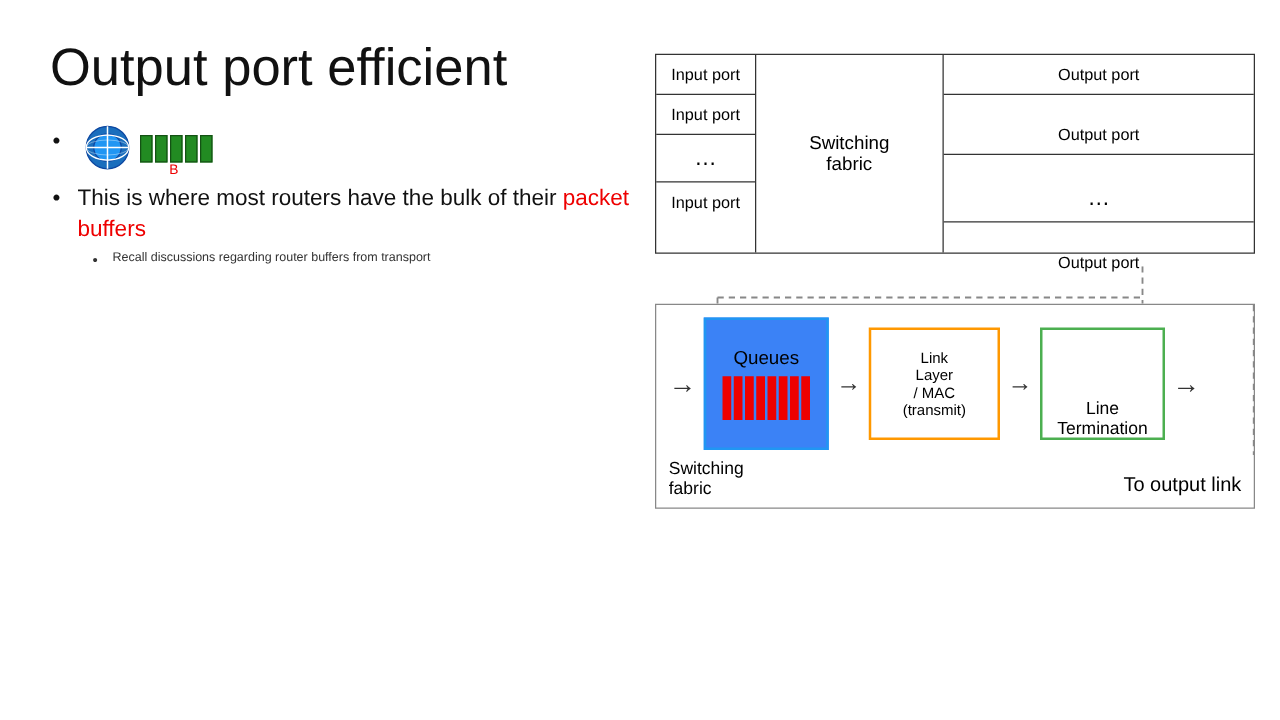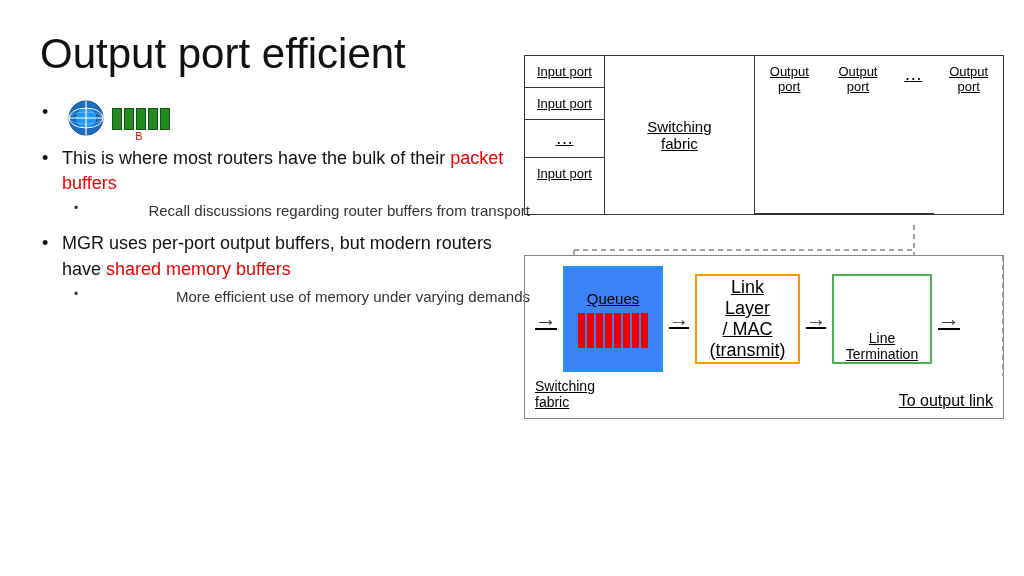--- a/index.html
+++ b/index.html
@@ -48,25 +48,24 @@
 
     .bullet-list > li::before {
       content: '•';
       position: absolute;
       left: 2px;
       top: 0;
     }
 
     .bullet-list .sub-list {
       list-style: none;
-      font-size: 15px;
+      font-size: 10px;
       color: #333;
       margin-top: 4px;
       margin-left: 10px;
-      text-align: right;
     }
 
     .bullet-list .sub-list li {
       position: relative;
       padding-left: 18px;
       margin-bottom: 4px;
     }
 
     .bullet-list .sub-list li::before {
       content: '•';
@@ -83,23 +82,22 @@
       display: inline-flex;
       align-items: center;
       vertical-align: middle;
       margin-left: 6px;
     }
 
     
     .right-panel {
       position: absolute;
       right: 20px;
-      top: 55px;
+      top: 43px;
       width: 480px;
-      text-decoration: underline;
     }
 
     .queue-box {
       border: 2px solid #2196F3;
       width: 100px;
       height: 106px;
       display: flex;
       flex-direction: column;
       align-items: center;
       justify-content: center;
@@ -126,21 +124,21 @@
     }
 
     .link-layer-box {
       border: 2px solid #FF9800;
       width: 105px;
       height: 90px;
       display: flex;
       align-items: center;
       justify-content: center;
       text-align: center;
-      font-size: 18px;
+      font-size: 12px;
       background: #fff;
       padding: 4px;
     }
 
     .line-term-box {
       border: 2px solid #4CAF50;
       width: 100px;
       height: 90px;
       display: flex;
       align-items: flex-end;
@@ -223,45 +221,39 @@
             <span class="buffer-b-label">B</span>
           </span>
         </span>
       </li>
       <li>
         <span>This is where most routers have the bulk of their <span class="red">packet buffers</span></span>
         <ul class="sub-list">
           <li><span>Recall discussions regarding router buffers from transport</span></li>
         </ul>
       </li>
-      <li>
-        <span>MGR uses per-port output buffers, but modern routers have <span class="red">shared memory buffers</span></span>
-        <ul class="sub-list">
-          <li><span>More efficient use of memory under varying demands</span></li>
-        </ul>
-      </li>
     </ul>
   </div>
 
   <div class="right-panel">
 
     <div style="display:flex; align-items:stretch; border:1px solid #333; width:100%; height:160px; margin-bottom:10px;">
 
       <div style="display:flex; flex-direction:column; border-right:1px solid #333;">
         <div class="port-item" style="border-bottom:1px solid #333;">Input port</div>
         <div class="port-item" style="border-bottom:1px solid #333;">Input port</div>
         <div class="port-item" style="border-bottom:1px solid #333; font-size:18px;">…</div>
         <div class="port-item">Input port</div>
       </div>
 
       <div style="display:flex; align-items:center; justify-content:center; width:150px; border-right:1px solid #333; font-size:15px; text-align:center; padding:10px;">
         <span>Switching<br>fabric</span>
       </div>
 
-      <div style="display:flex; flex-direction:row; flex:1;">
+      <div style="display:flex; flex-direction:column; flex:1;gap:16px;">
         <div class="port-item" style="border-bottom:1px solid #333;">Output port</div>
         <div class="port-item" style="border-bottom:1px solid #333;">Output port</div>
         <div class="port-item" style="border-bottom:1px solid #333; font-size:18px;">…</div>
         <div class="port-item">Output port</div>
       </div>
     </div>
 
     <div style="position:relative; height:30px;">
       <svg width="480" height="30" style="position:absolute;top:0;left:0;">
 

